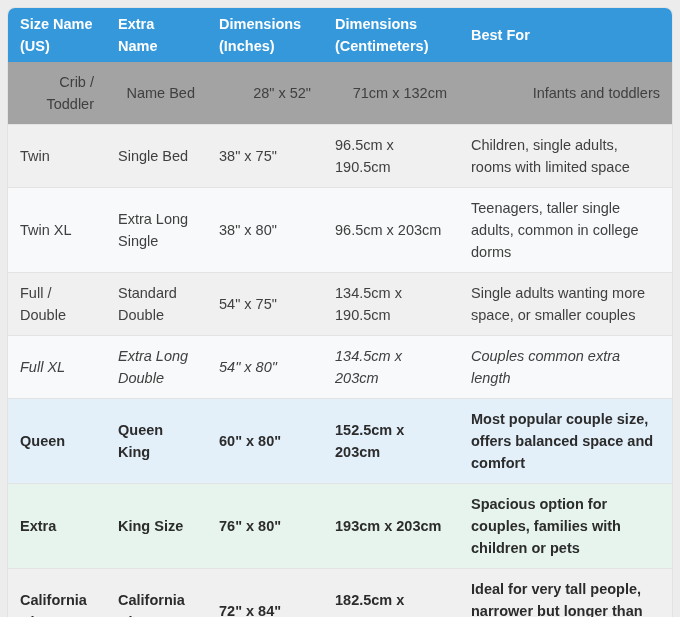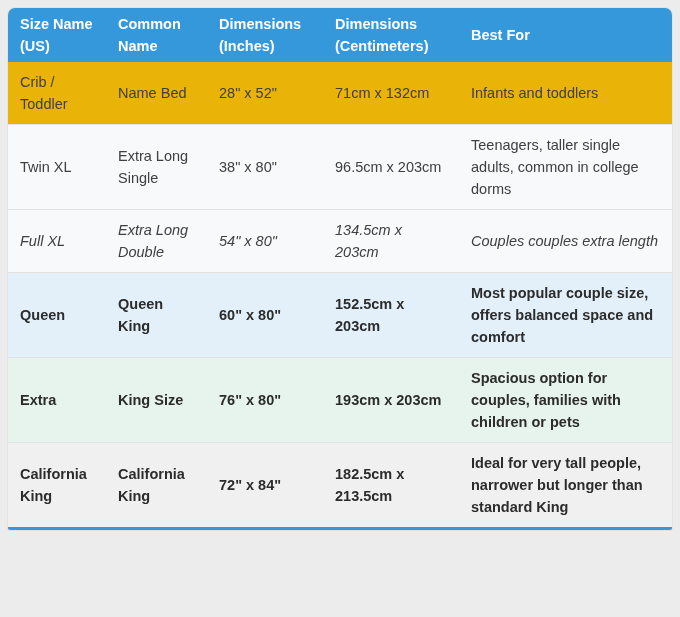--- a/index.html
+++ b/index.html
@@ -61,47 +61,61 @@
     <colgroup>
       <col class="c1">
         <col class="c2">
         <col class="c3">
         <col class="c4">
         <col class="c5">
     </colgroup>
     <thead>
       <tr>
         <th>Size Name (US)</th>
-        <th>Common Name</th>
+        <th>Extra Name</th>
         <th>Dimensions (Inches)</th>
         <th>Dimensions (Centimeters)</th>
         <th>Best For</th>
       </tr>
     </thead>
     <tbody>
-      <tr style="background: #eab308;">
+      <tr style="background: #a3a3a3; text-align: right;">
         <td>Crib / Toddler</td>
         <td>Name Bed</td>
         <td>28" x 52"</td>
         <td>71cm x 132cm</td>
         <td>Infants and toddlers</td>
+      </tr>
+      <tr style="background: rgb(240, 240, 240);">
+        <td>Twin</td>
+        <td>Single Bed</td>
+        <td>38" x 75"</td>
+        <td>96.5cm x 190.5cm</td>
+        <td>Children, single adults, rooms with limited space</td>
       </tr>
       <tr style="background: rgb(248, 249, 250);">
         <td>Twin XL</td>
         <td>Extra Long Single</td>
         <td>38" x 80"</td>
         <td>96.5cm x 203cm</td>
         <td>Teenagers, taller single adults, common in college dorms</td>
       </tr>
+      <tr style="background: rgb(240, 240, 240);">
+        <td>Full / Double</td>
+        <td>Standard Double</td>
+        <td>54" x 75"</td>
+        <td>134.5cm x 190.5cm</td>
+        <td>Single adults wanting more space, or smaller couples</td>
+      </tr>
       <tr style="background: rgb(248, 249, 250); font-style: italic;">
         <td>Full XL</td>
         <td>Extra Long Double</td>
         <td>54" x 80"</td>
         <td>134.5cm x 203cm</td>
-        <td>Couples couples extra length</td>
+        <td>Couples common extra length</td>
       </tr>
       <tr class="emph" style="background: rgb(227, 240, 250);">
         <td>Queen</td>
         <td>Queen King</td>
         <td>60" x 80"</td>
         <td>152.5cm x 203cm</td>
         <td>Most popular couple size, offers balanced space and comfort</td>
       </tr>
       <tr class="emph" style="background: rgb(230, 244, 237);">
         <td>Extra</td>

